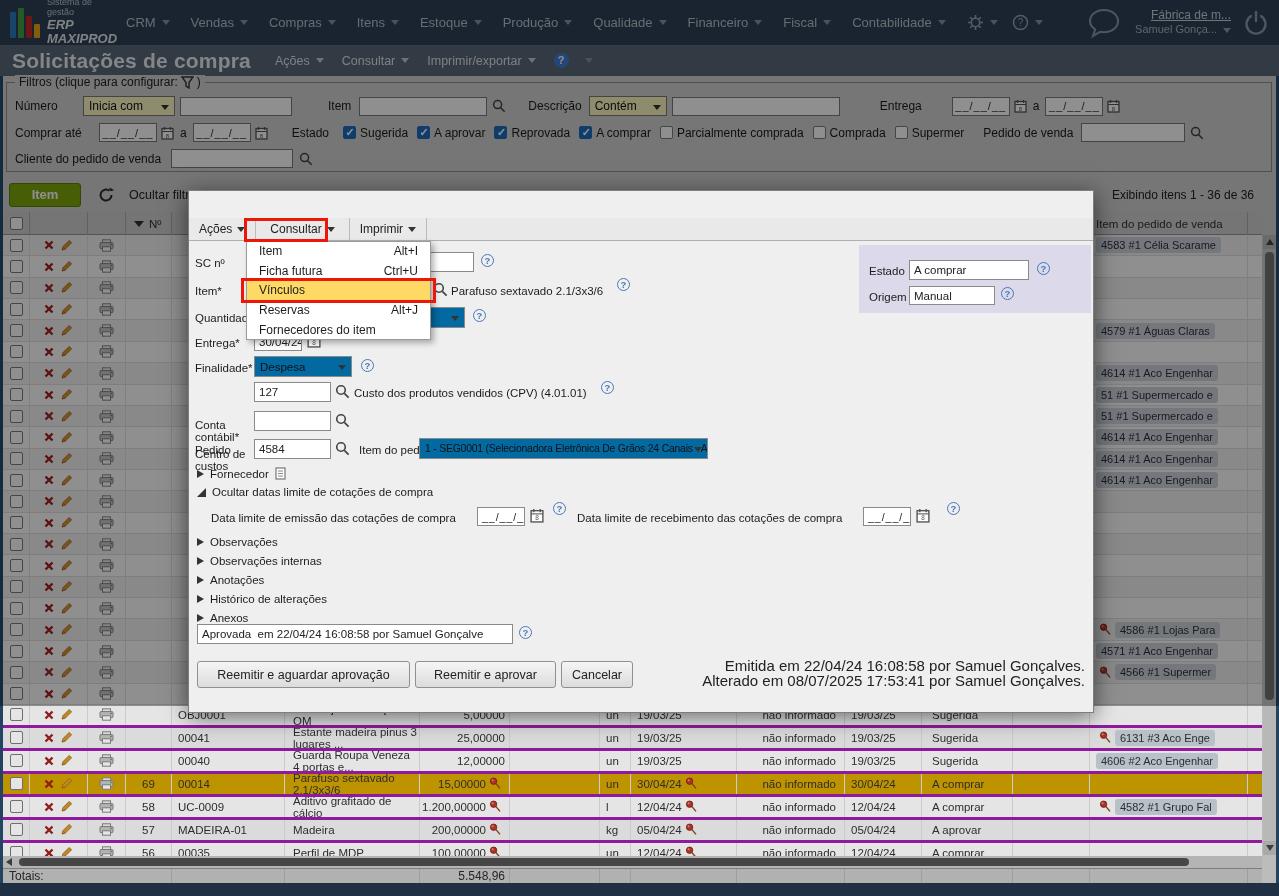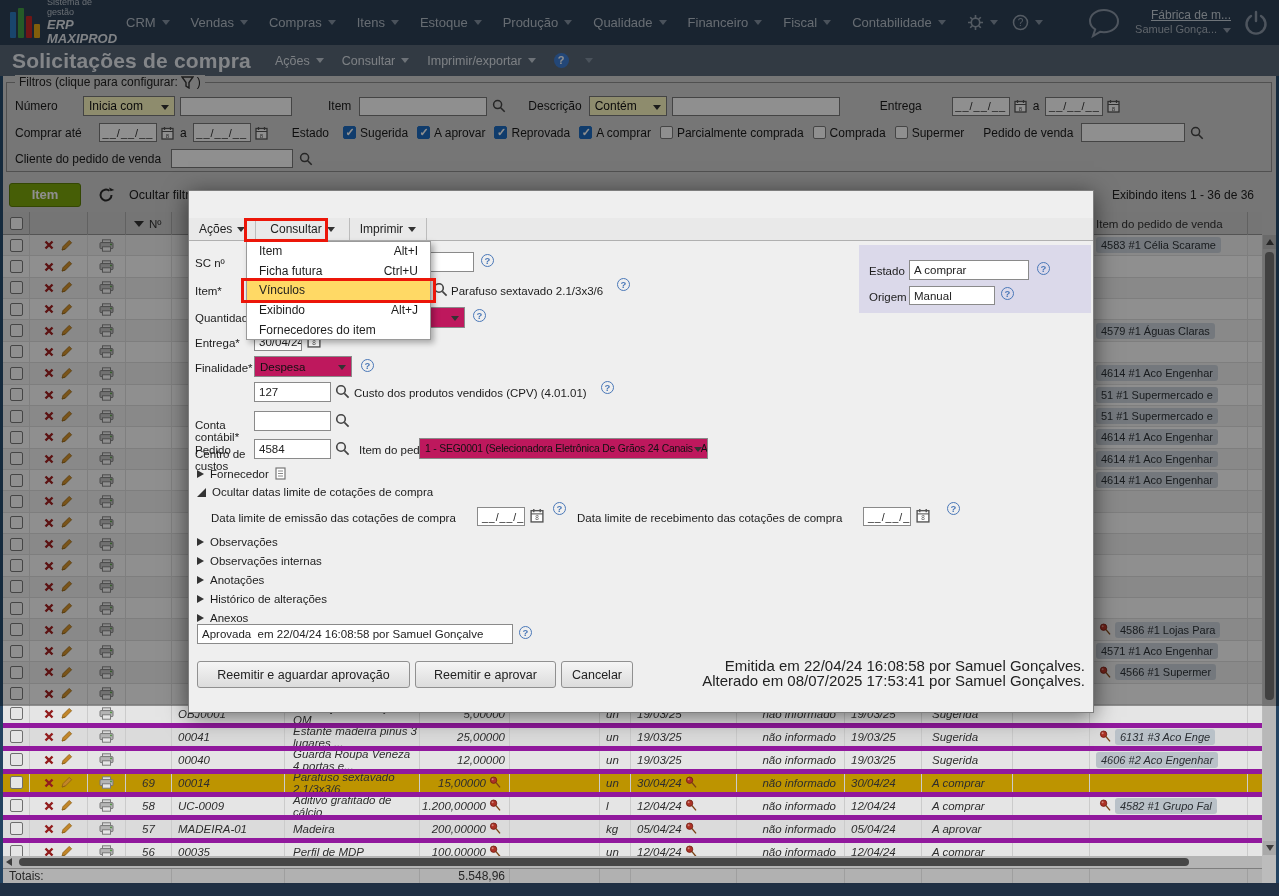--- a/index.html
+++ b/index.html
@@ -55,21 +55,21 @@
   .tb-txt { font-size:12.5px; color:#222; margin-left:14px; }
   .exibindo { margin-left:auto; margin-right:22px; font-size:12px; color:#222; }
 
   
   .grid { left:3px; top:212px; width:1259px; height:644px; overflow:hidden; background:#fff; }
   .grow { display:grid; grid-template-columns:27px 58px 38px 46px 113px 135px 90px 90px 31px 106px 108px 77px 91px 77px 158px; align-items:center; }
   .ghead { height:23px; background:#d0d0d0; border-bottom:1px solid #979797; font-size:11.5px; color:#333; }
   .ghead .gc { border-right:1px solid #adadad; height:23px; display:flex; align-items:center; }
   .gc { height:100%; display:flex; align-items:center; overflow:hidden; border-right:1px solid #e2e2e2; }
   .brow { height:21.36px; border-bottom:1px solid #e0e0e0; font-size:11px; color:#333; }
-  .drow { height:23px; border-bottom:5px solid #a21caf; font-size:11.5px; color:#333;font-style:italic; }
+  .drow { height:23px; border-bottom:3px solid #a21caf; font-size:11.5px; color:#333; }
   .stripe-a { background:#f4f4f4; } .stripe-b { background:#ffffff; }
   .hl-row { background:#d3a500 !important; }
   .c-center { justify-content:center; }
   .c-right { justify-content:flex-end; padding-right:4px; }
   .pad-l { padding-left:6px; }
   .sort-tri { width:0; height:0; border-left:5px solid transparent; border-right:5px solid transparent; border-top:6px solid #333; margin:0 5px 0 8px; }
   .badge { background:#cfd7df; border-radius:3px; padding:0 5px; height:16px; line-height:16px; font-size:11px; color:#2e3338; white-space:nowrap; overflow:hidden; }
   .pin { flex:none; margin:0 3px; }
   .icon-btn { cursor:pointer; display:inline-flex; }
 
@@ -95,21 +95,21 @@
   .m-title-txt { font-size:15px; color:#2f2f2f; margin-left:11px; }
   .m-close { margin-left:auto; margin-right:10px; font-size:14px; color:#555; font-weight:bold; cursor:pointer; }
   .m-bubble { margin-left:auto; cursor:pointer; display:flex; }
   .m-menubar { position:absolute; left:0; top:27px; width:904px; height:23px; background:#e9e9e9; border-bottom:1px solid #b0b0b0; display:flex; font-size:12px; color:#222; }
   .mb-item { display:flex; align-items:center; padding:0 10px; border-right:1px solid #bcbcbc; cursor:pointer; }
   .mb-item .caret { border-top-color:#333; border-left-width:4px; border-right-width:4px; margin-left:5px; }
   .m-body { position:absolute; left:0; top:50px; width:904px; height:473px; font-size:11.5px; color:#1c1c1c; }
   .f-label { position:absolute; left:6px; width:60px; line-height:12px; overflow:hidden; white-space:nowrap; }
   .f-label.wrap { white-space:normal;margin-top:38px; }
   .m-inp { position:absolute; background:#fff; border:1px solid #8a8a8a; height:20px; font-size:11.5px; color:#222; padding:0 4px; display:flex; align-items:center; overflow:hidden; white-space:nowrap; }
-  .m-sel { position:absolute; background:#be185d; border:1px solid #8a8a8a; height:21px; font-size:11.5px; color:#111; padding:0 18px 0 5px; display:flex; align-items:center; overflow:hidden; white-space:nowrap; cursor:pointer; }
+  .m-sel { position:absolute; background:#0369a1; border:1px solid #8a8a8a; height:21px; font-size:11.5px; color:#111; padding:0 18px 0 5px; display:flex; align-items:center; overflow:hidden; white-space:nowrap; cursor:pointer; }
   .m-sel:after { content:""; position:absolute; right:5px; top:8px; border-left:4px solid transparent; border-right:4px solid transparent; border-top:5px solid #333; }
   .help-o { display:inline-block; width:13px; height:13px; border:1px solid #4a78b8; border-radius:50%; color:#4a78b8; font-size:9.5px; font-weight:bold; text-align:center; line-height:12px; }
   .m-text { position:absolute; white-space:nowrap; }
   .lav { position:absolute; left:670px; top:4px; width:232px; height:68px; background:#dbd9ea; }
   .tgl { position:absolute; display:flex; align-items:center; gap:6px; cursor:pointer; }
   .tri-r { width:0;height:0;border-top:4.5px solid transparent;border-bottom:4.5px solid transparent;border-left:7px solid #333; }
   .tri-exp { width:0;height:0;border-width:0 0 9px 9px; border-style:solid; border-color:transparent transparent #333 transparent; }
   .m-btn { position:absolute; height:27px; background:linear-gradient(#f5f5f5,#dcdcdc); border:1px solid #909090; border-radius:3px; font-size:12.5px; color:#222; display:flex; align-items:center; justify-content:center; cursor:pointer; padding:0 10px; }
   .stamp { position:absolute; right:8px; text-align:right; font-size:15px; color:#222; line-height:15px; }
   .pre { white-space:pre; }
@@ -1794,21 +1794,21 @@
               <span class="dd-short">Alt+I</span>
             </div>
             <div class="dd-item">
               <span class="dd-label">Ficha futura</span>
               <span class="dd-short">Ctrl+U</span>
             </div>
             <div class="dd-item hl">
               <span class="dd-label">Vínculos</span>
             </div>
             <div class="dd-item">
-              <span class="dd-label">Exibindo</span>
+              <span class="dd-label">Reservas</span>
               <span class="dd-short">Alt+J</span>
             </div>
             <div class="dd-item">
               <span class="dd-label">Fornecedores do item</span>
             </div>
           </div>
         </div>
     </div>
 
     <div class="redbox" style="left:55px;top:27px;width:84px;height:24px"></div>

